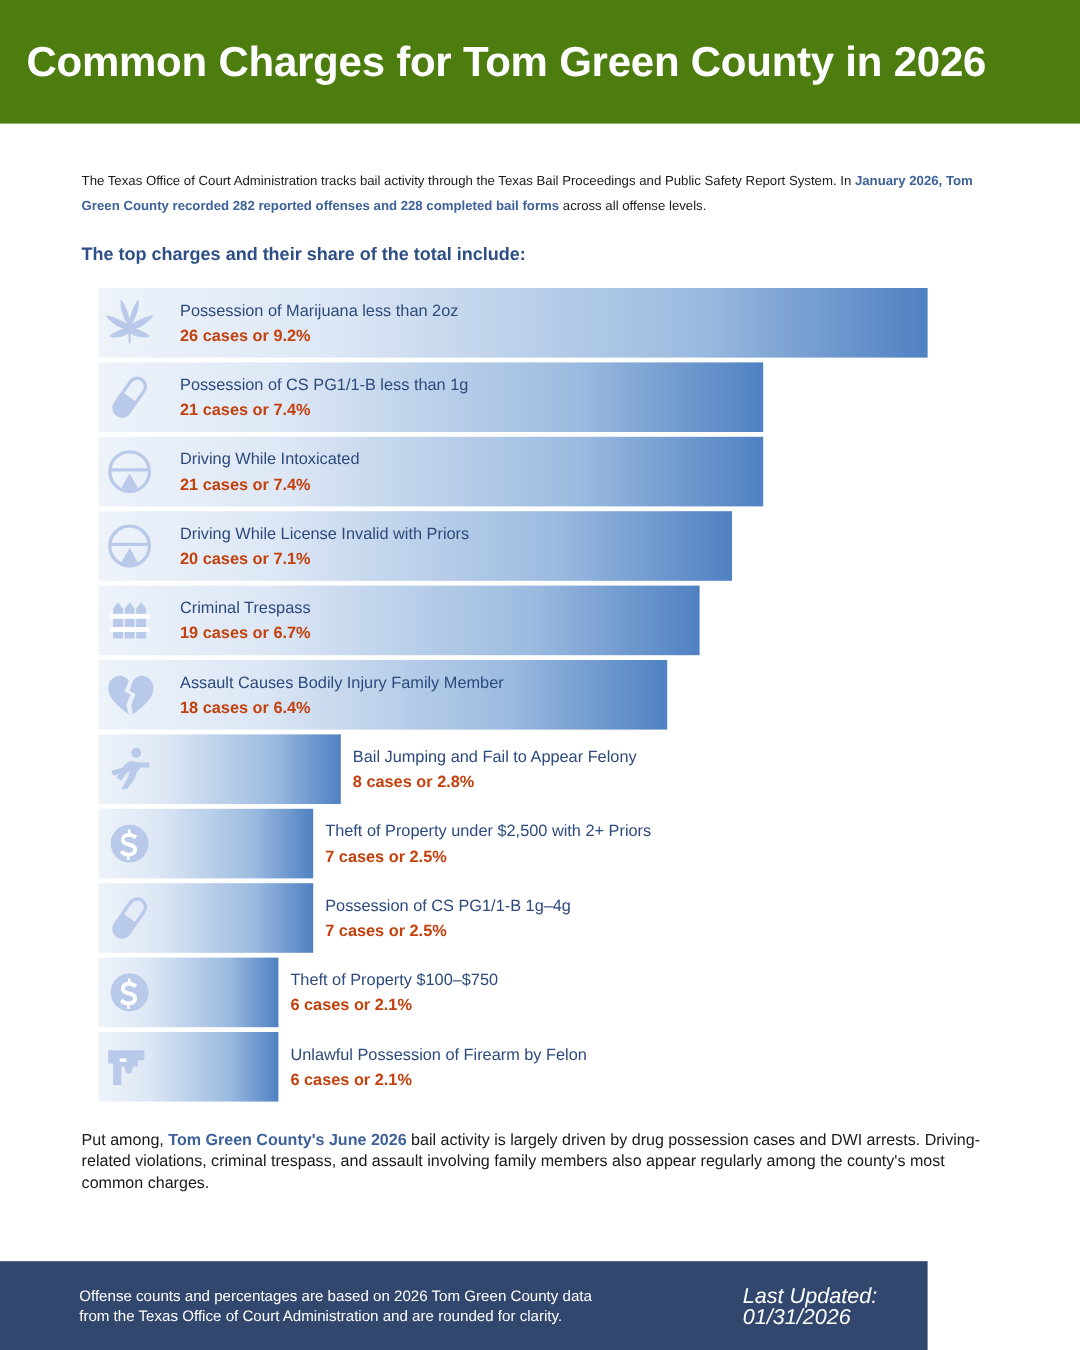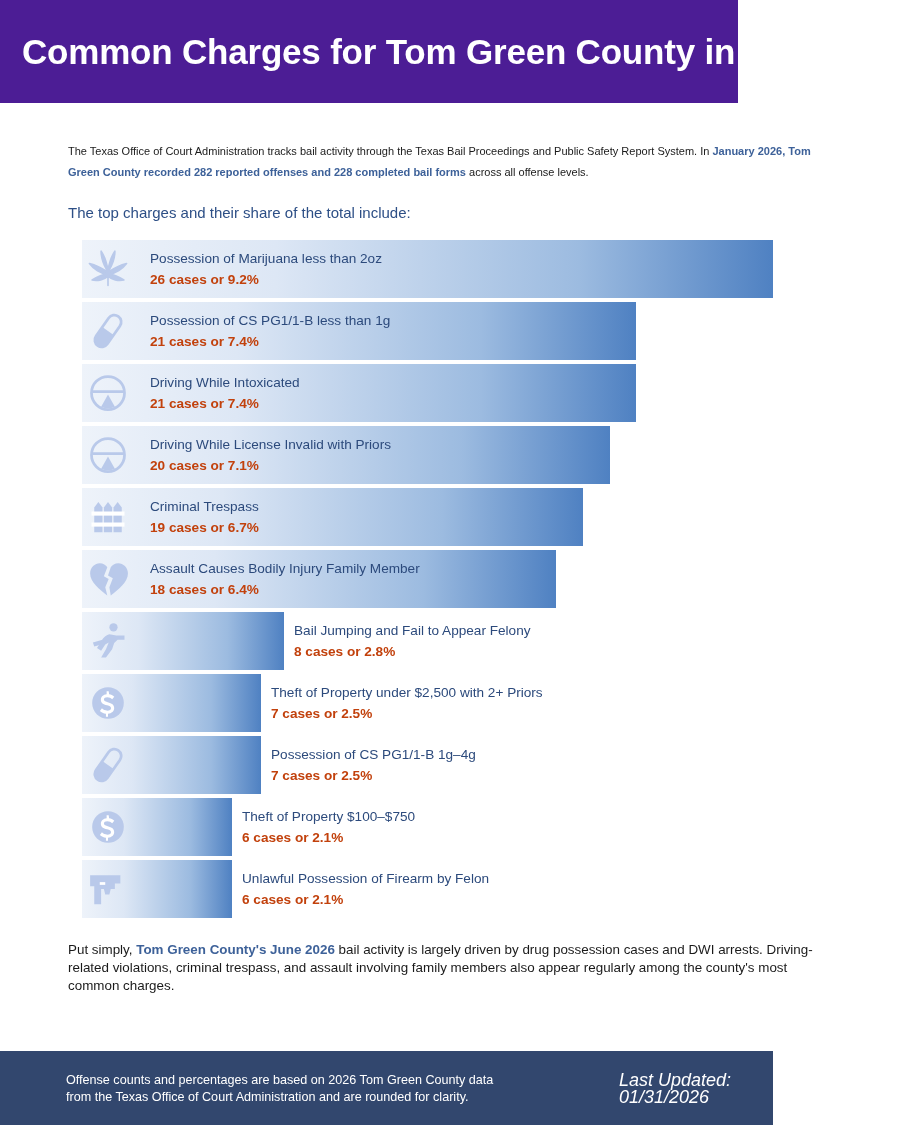--- a/index.html
+++ b/index.html
@@ -11,22 +11,22 @@
     font-family: "Liberation Sans", sans-serif;
     color: #1d1d1d;
     position: relative;
     overflow: hidden;
   }
 
   
   .header-band {
     position: absolute;
     left: 0; top: 0;
-    width: 738px; height: 103px;
-    background: #4c1d95;
+    width: 900px; height: 103px;
+    background: #4d7c0f;
     display: flex;
     align-items: center;
   }
   .header-title {
     color: #ffffff;
     font-size: 35px;
     font-weight: bold;
     letter-spacing: -0.2px;
     margin-left: 22px;
     white-space: nowrap;
@@ -46,21 +46,21 @@
     color: #1a1a1a;
   }
   .hl {
     color: #3d6199;
     font-weight: bold;
   }
 
   .subhead {
     margin: 21px 68px 0 68px;
     font-size: 15px;
-    font-weight: normal;
+    font-weight: bold;
     color: #2d4f86;
   }
 
   
   .bars {
     margin-top: 19px;
     position: relative;
   }
   .bar-row {
     position: relative;
@@ -291,21 +291,21 @@
             <path d="M20 22 h8 v4 h-8 Z" fill="#ffffff"></path>
           </svg>
         </div>
         <div class="bar-labels" style="left:242px">
           <div class="bar-name">Unlawful Possession of Firearm by Felon</div>
           <div class="bar-stat">6 cases or 2.1%</div>
         </div>
       </div>
     </div>
 
-  <p class="closing"><span>Put simply, </span><span class="hl">Tom Green County's June 2026</span><span> bail activity is largely driven by drug possession cases and DWI arrests. Driving-related violations, criminal trespass, and assault involving family members also appear regularly among the county's most common charges.</span></p>
+  <p class="closing"><span>Put among, </span><span class="hl">Tom Green County's June 2026</span><span> bail activity is largely driven by drug possession cases and DWI arrests. Driving-related violations, criminal trespass, and assault involving family members also appear regularly among the county's most common charges.</span></p>
 </div>
 
 <div class="footer-band">
   <div class="footer-note">
     <div>Offense counts and percentages are based on 2026 Tom Green County data</div>
     <div>from the Texas Office of Court Administration and are rounded for clarity.</div>
   </div>
   <div class="footer-updated">
     <div>Last Updated:</div>
     <div>01/31/2026</div>

